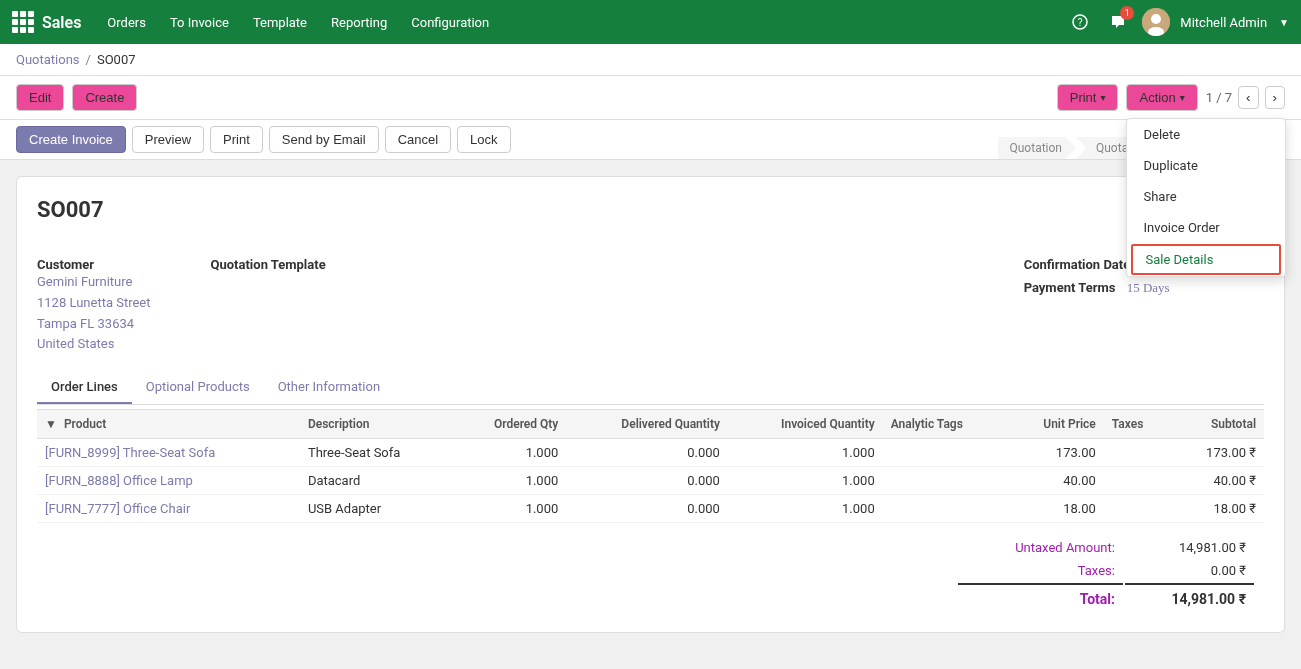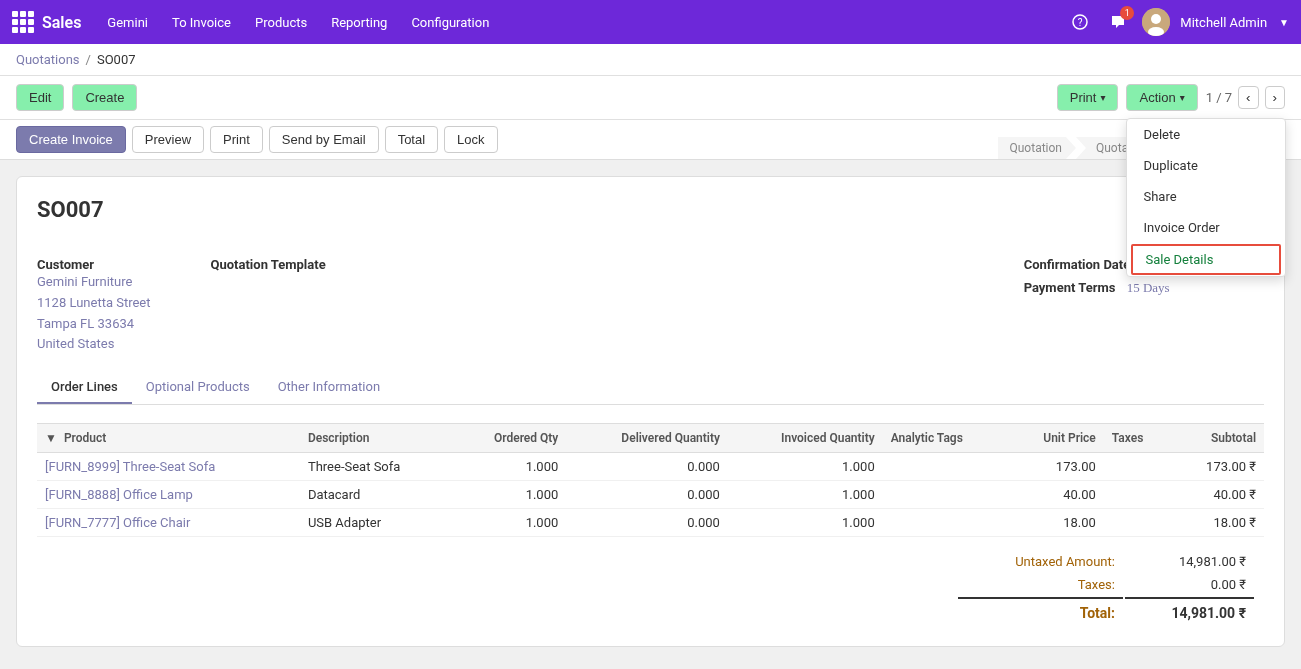--- a/index.html
+++ b/index.html
@@ -1,20 +1,20 @@
 <!DOCTYPE html>
 <html><head>
   <meta charset="utf-8">
   <style>
     * { box-sizing: border-box; margin: 0; padding: 0; }
     body { font-family: -apple-system, BlinkMacSystemFont, 'Segoe UI', Roboto, sans-serif; font-size: 13px; background: #f0f0f0; color: #333; }
 
     
     .topnav {
-      background: #6d28d9;
+      background: #15803d;
       display: flex;
       align-items: center;
       padding: 0 12px;
       height: 44px;
       color: white;
     }
     .topnav-logo {
       display: flex; align-items: center; gap: 8px; margin-right: 16px; cursor: pointer;
     }
     .topnav-logo-grid {
@@ -56,21 +56,21 @@
     .action-bar {
       background: white;
       padding: 8px 16px;
       display: flex; align-items: center; gap: 8px;
       border-bottom: 1px solid #e0e0e0;
     }
     .btn {
       padding: 5px 12px; border-radius: 4px; cursor: pointer; font-size: 13px;
       border: 1px solid transparent; display: inline-flex; align-items: center; gap: 4px;
     }
-    .btn-secondary { background: #86efac; color: #333; border: 1px solid #ccc; }
+    .btn-secondary { background: #ec4899; color: #333; border: 1px solid #ccc; }
     .btn-white { background: white; color: #333; border: 1px solid #ccc; }
     .btn-light-purple { background: #7c7bad; color: white; border-color: #6a69a0; }
     .spacer { flex: 1; }
     .pager { display: flex; align-items: center; gap: 6px; font-size: 13px; color: #666; }
     .pager-btn { padding: 3px 7px; border: 1px solid #ccc; border-radius: 4px; background: white; cursor: pointer; color: #333; }
     .status-step {
       padding: 4px 14px 4px 20px;
       font-size: 12px; color: #888;
       position: relative;
       background: #f5f5f5;
@@ -115,21 +115,21 @@
     .invoice-badge-icon { font-size: 16px; }
     .invoice-badge-text { font-size: 12px; }
     .invoice-badge-count { font-size: 14px; font-weight: 700; }
     .field-label { font-weight: 700; font-size: 13px; color: #333; }
     .field-value { color: #7c7bad; font-size: 13px; cursor: pointer; font-family: Liberation Serif, serif; }
     .field-value-plain { color: #333; font-size: 13px; }
     .customer-address { color: #7c7bad; font-size: 13px; line-height: 1.6; }
 
     
     .tabs {
-      display: flex; border-bottom: 1px solid #ddd; margin-bottom: 18px; margin-top: 16px;
+      display: flex; border-bottom: 1px solid #ddd; margin-bottom: 4px; margin-top: 16px;
     }
     .tab {
       padding: 8px 14px; cursor: pointer; font-size: 13px; color: #7c7bad; border-bottom: 2px solid transparent;
     }
     .tab.active {
       color: #333; border-bottom: 2px solid #7c7bad; font-weight: 500;
     }
 
     
     .order-table {
@@ -145,21 +145,21 @@
     }
     .order-table td.num { text-align: right; color: #333; }
     .order-table td.link { color: #7c7bad; cursor: pointer; }
 
     
     .totals-area {
       display: flex; justify-content: flex-end; padding: 12px 8px 0;
     }
     .totals-table { min-width: 300px; }
     .totals-table td { padding: 3px 8px; font-size: 13px; }
-    .totals-table td:first-child { text-align: right; color: #a16207; }
+    .totals-table td:first-child { text-align: right; color: #a21caf; }
     .totals-table td:last-child { text-align: right; color: #333; }
     .totals-table tr.total-row td { font-weight: 700; font-size: 14px; border-top: 2px solid #333; padding-top: 6px; }
     .dropdown-menu {
       position: absolute;
       background: white;
       border: 1px solid #ddd;
       border-radius: 4px;
       box-shadow: 0 4px 12px rgba(0,0,0,0.15);
       z-index: 100;
       min-width: 160px;
@@ -191,23 +191,23 @@
       <div class="topnav-logo-dot"></div>
         <div class="topnav-logo-dot"></div>
         <div class="topnav-logo-dot"></div>
       <div class="topnav-logo-dot"></div>
         <div class="topnav-logo-dot"></div>
         <div class="topnav-logo-dot"></div>
     </div>
     <span class="topnav-appname">Sales</span>
   </div>
   <div class="topnav-menu">
-    <span class="topnav-menu-item">Gemini</span>
+    <span class="topnav-menu-item">Orders</span>
     <span class="topnav-menu-item">To Invoice</span>
-    <span class="topnav-menu-item">Products</span>
+    <span class="topnav-menu-item">Template</span>
     <span class="topnav-menu-item">Reporting</span>
     <span class="topnav-menu-item">Configuration</span>
   </div>
   <div class="topnav-right">
     <div class="topnav-icon">
       <svg width="16" height="16" viewBox="0 0 16 16" fill="none">
           <circle cx="8" cy="8" r="7" stroke="white" stroke-width="1.5"></circle>
           <text x="8" y="12" text-anchor="middle" font-size="10" fill="white">?</text>
         </svg>
     </div>
@@ -265,21 +265,21 @@
     <button class="pager-btn">›</button>
   </div>
 </div>
 
 <div style="background:white; display:flex; align-items:stretch; border-bottom:1px solid #ddd;">
   <div class="toolbar-row" style="flex:1; background:white; border-bottom:none;">
     <button class="btn btn-light-purple">Create Invoice</button>
     <button class="btn btn-white">Preview</button>
     <button class="btn btn-white">Print</button>
     <button class="btn btn-white">Send by Email</button>
-    <button class="btn btn-white">Total</button>
+    <button class="btn btn-white">Cancel</button>
     <button class="btn btn-white">Lock</button>
   </div>
   <div style="display:flex; align-items:flex-end; padding-right:16px; padding-bottom:0; gap:0;">
     <div class="status-step">Quotation</div>
     <div class="status-step">Quotation Sent</div>
     <div class="status-step active">Sales Order</div>
   </div>
 </div>
 
 <div class="main-content">

